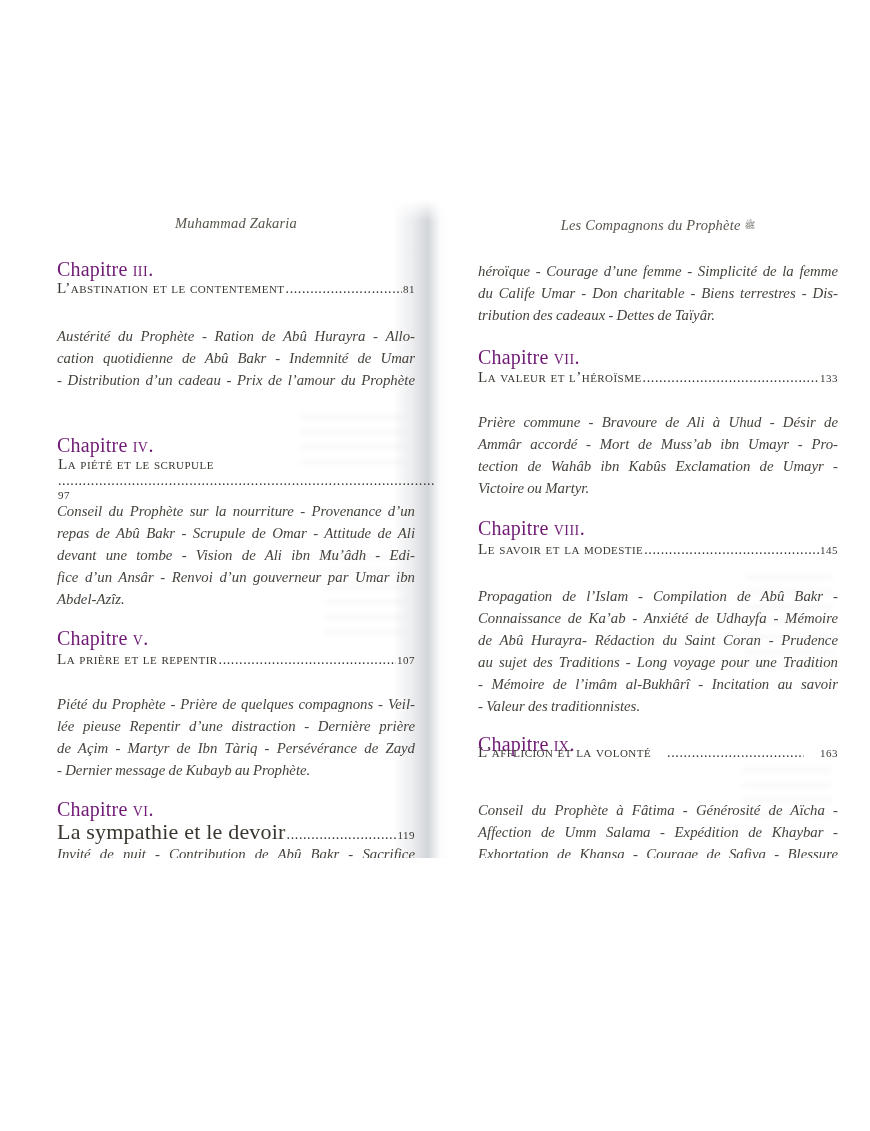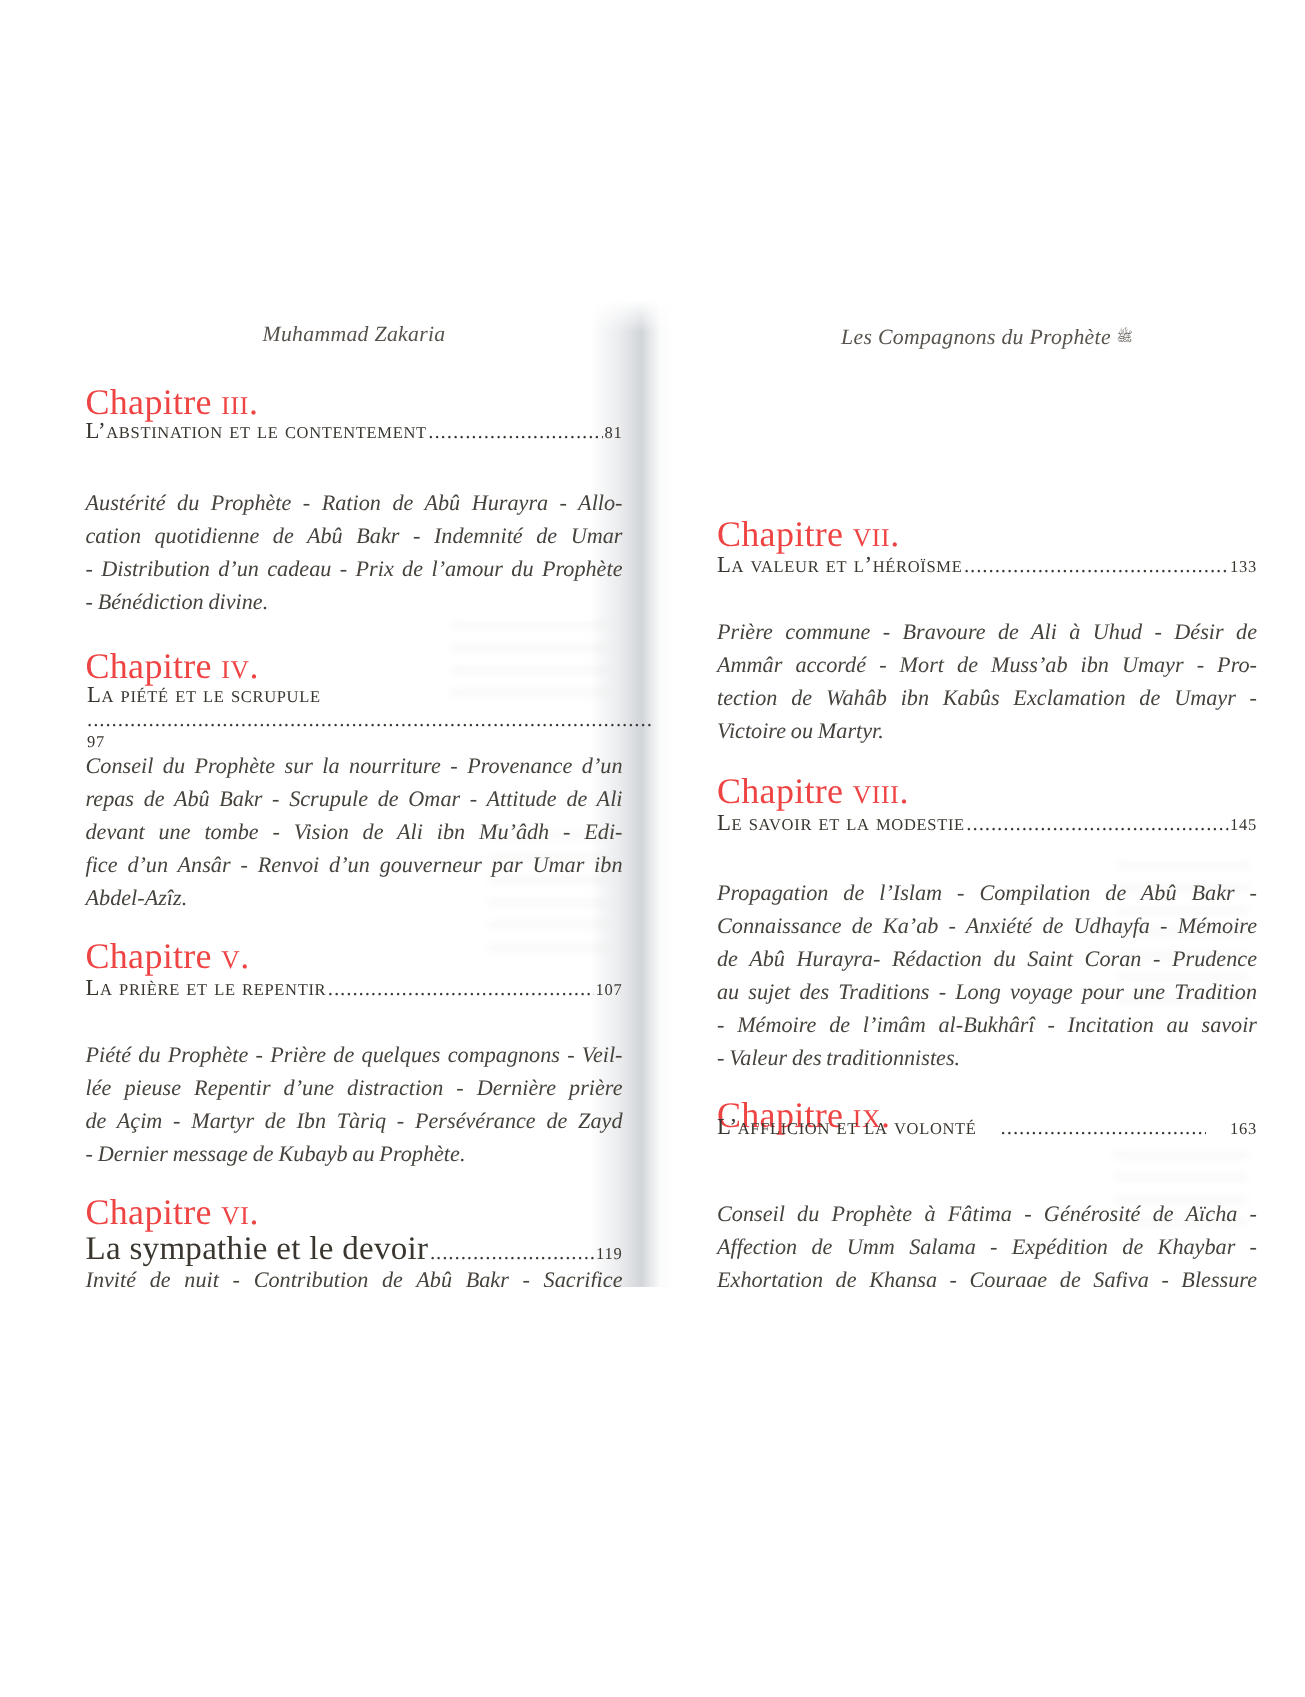--- a/index.html
+++ b/index.html
@@ -11,22 +11,22 @@
   .page-left{left:57px;top:195px;width:358px;height:725px;}
   .page-right{left:478px;top:195px;width:360px;height:725px;}
 
   .rhead{
     position:absolute;left:0;width:100%;text-align:center;
     font-style:italic;font-size:14.5px;color:#57534c;letter-spacing:.2px;
   }
   .saw{font-style:normal;font-size:9px;vertical-align:2px;color:#57534c;}
 
   .chap{
-    position:absolute;left:0;width:100%;font-size:24px;line-height:24px;
-    color:#ef4444;letter-spacing:.2px;
+    position:absolute;left:0;width:100%;font-size:20px;line-height:24px;
+    color:#701a75;letter-spacing:.2px;
   }
   .chap .numeral{font-variant:small-caps;letter-spacing:.5px;}
 
   .tocline{
     position:absolute;left:0;width:100%;display:flex;align-items:baseline;
     font-size:15.2px;color:#3a362f;white-space:nowrap;
   }
   .tocline.sc .ttl{font-variant:small-caps;letter-spacing:.45px;}
   .tocline.plain .ttl{font-size:22px;letter-spacing:.2px;}
   .leader{
@@ -104,21 +104,20 @@
     <div class="chap" style="top:62px;"><span>Chapitre</span> <span class="numeral">iii.</span></div>
     <div class="tocline sc" style="top:84px;">
       <span class="ttl">L’abstination et le contentement</span>
       <span class="leader">............................................................................................</span>
       <span class="pg">81</span>
     </div>
     <div class="para" style="top:130px;">
       <div class="pline">Austérité du Prophète - Ration de Abû Hurayra - Allo-</div>
       <div class="pline">cation quotidienne de Abû Bakr - Indemnité de Umar</div>
       <div class="pline">- Distribution d’un cadeau - Prix de l’amour du Prophète</div>
-      <div class="pline last">- Bénédiction divine.</div>
     </div>
 
     <div class="chap" style="top:238px;"><span>Chapitre</span> <span class="numeral">iv.</span></div>
     <div class="tocline sc" style="top:260px;flex-direction:column;">
       <span class="ttl">La piété et le scrupule</span>
       <span class="leader">............................................................................................</span>
       <span class="pg">97</span>
     </div>
     <div class="para" style="top:305px;">
       <div class="pline">Conseil du Prophète sur la nourriture - Provenance d’un</div>
@@ -150,20 +149,25 @@
     <div class="para" style="top:648px;">
       <div class="pline">Invité de nuit - Contribution de Abû Bakr - Sacrifice</div>
     </div>
 
   </div>
 
   <div class="page page-right">
 
     <div class="rhead" style="top:22px;"><span>Les Compagnons du Prophète</span> <span class="saw">ﷺ</span></div>
 
+    <div class="para" style="top:65px;">
+      <div class="pline">héroïque - Courage d’une femme - Simplicité de la femme</div>
+      <div class="pline">du Calife Umar - Don charitable - Biens terrestres - Dis-</div>
+      <div class="pline last">tribution des cadeaux - Dettes de Taïyâr.</div>
+    </div>
 
     <div class="chap" style="top:150px;"><span>Chapitre</span> <span class="numeral">vii.</span></div>
     <div class="tocline sc" style="top:173px;">
       <span class="ttl">La valeur et l’héroïsme</span>
       <span class="leader">............................................................................................</span>
       <span class="pg">133</span>
     </div>
     <div class="para" style="top:216px;">
       <div class="pline">Prière commune - Bravoure de Ali à Uhud - Désir de</div>
       <div class="pline">Ammâr accordé - Mort de Muss’ab ibn Umayr - Pro-</div>

